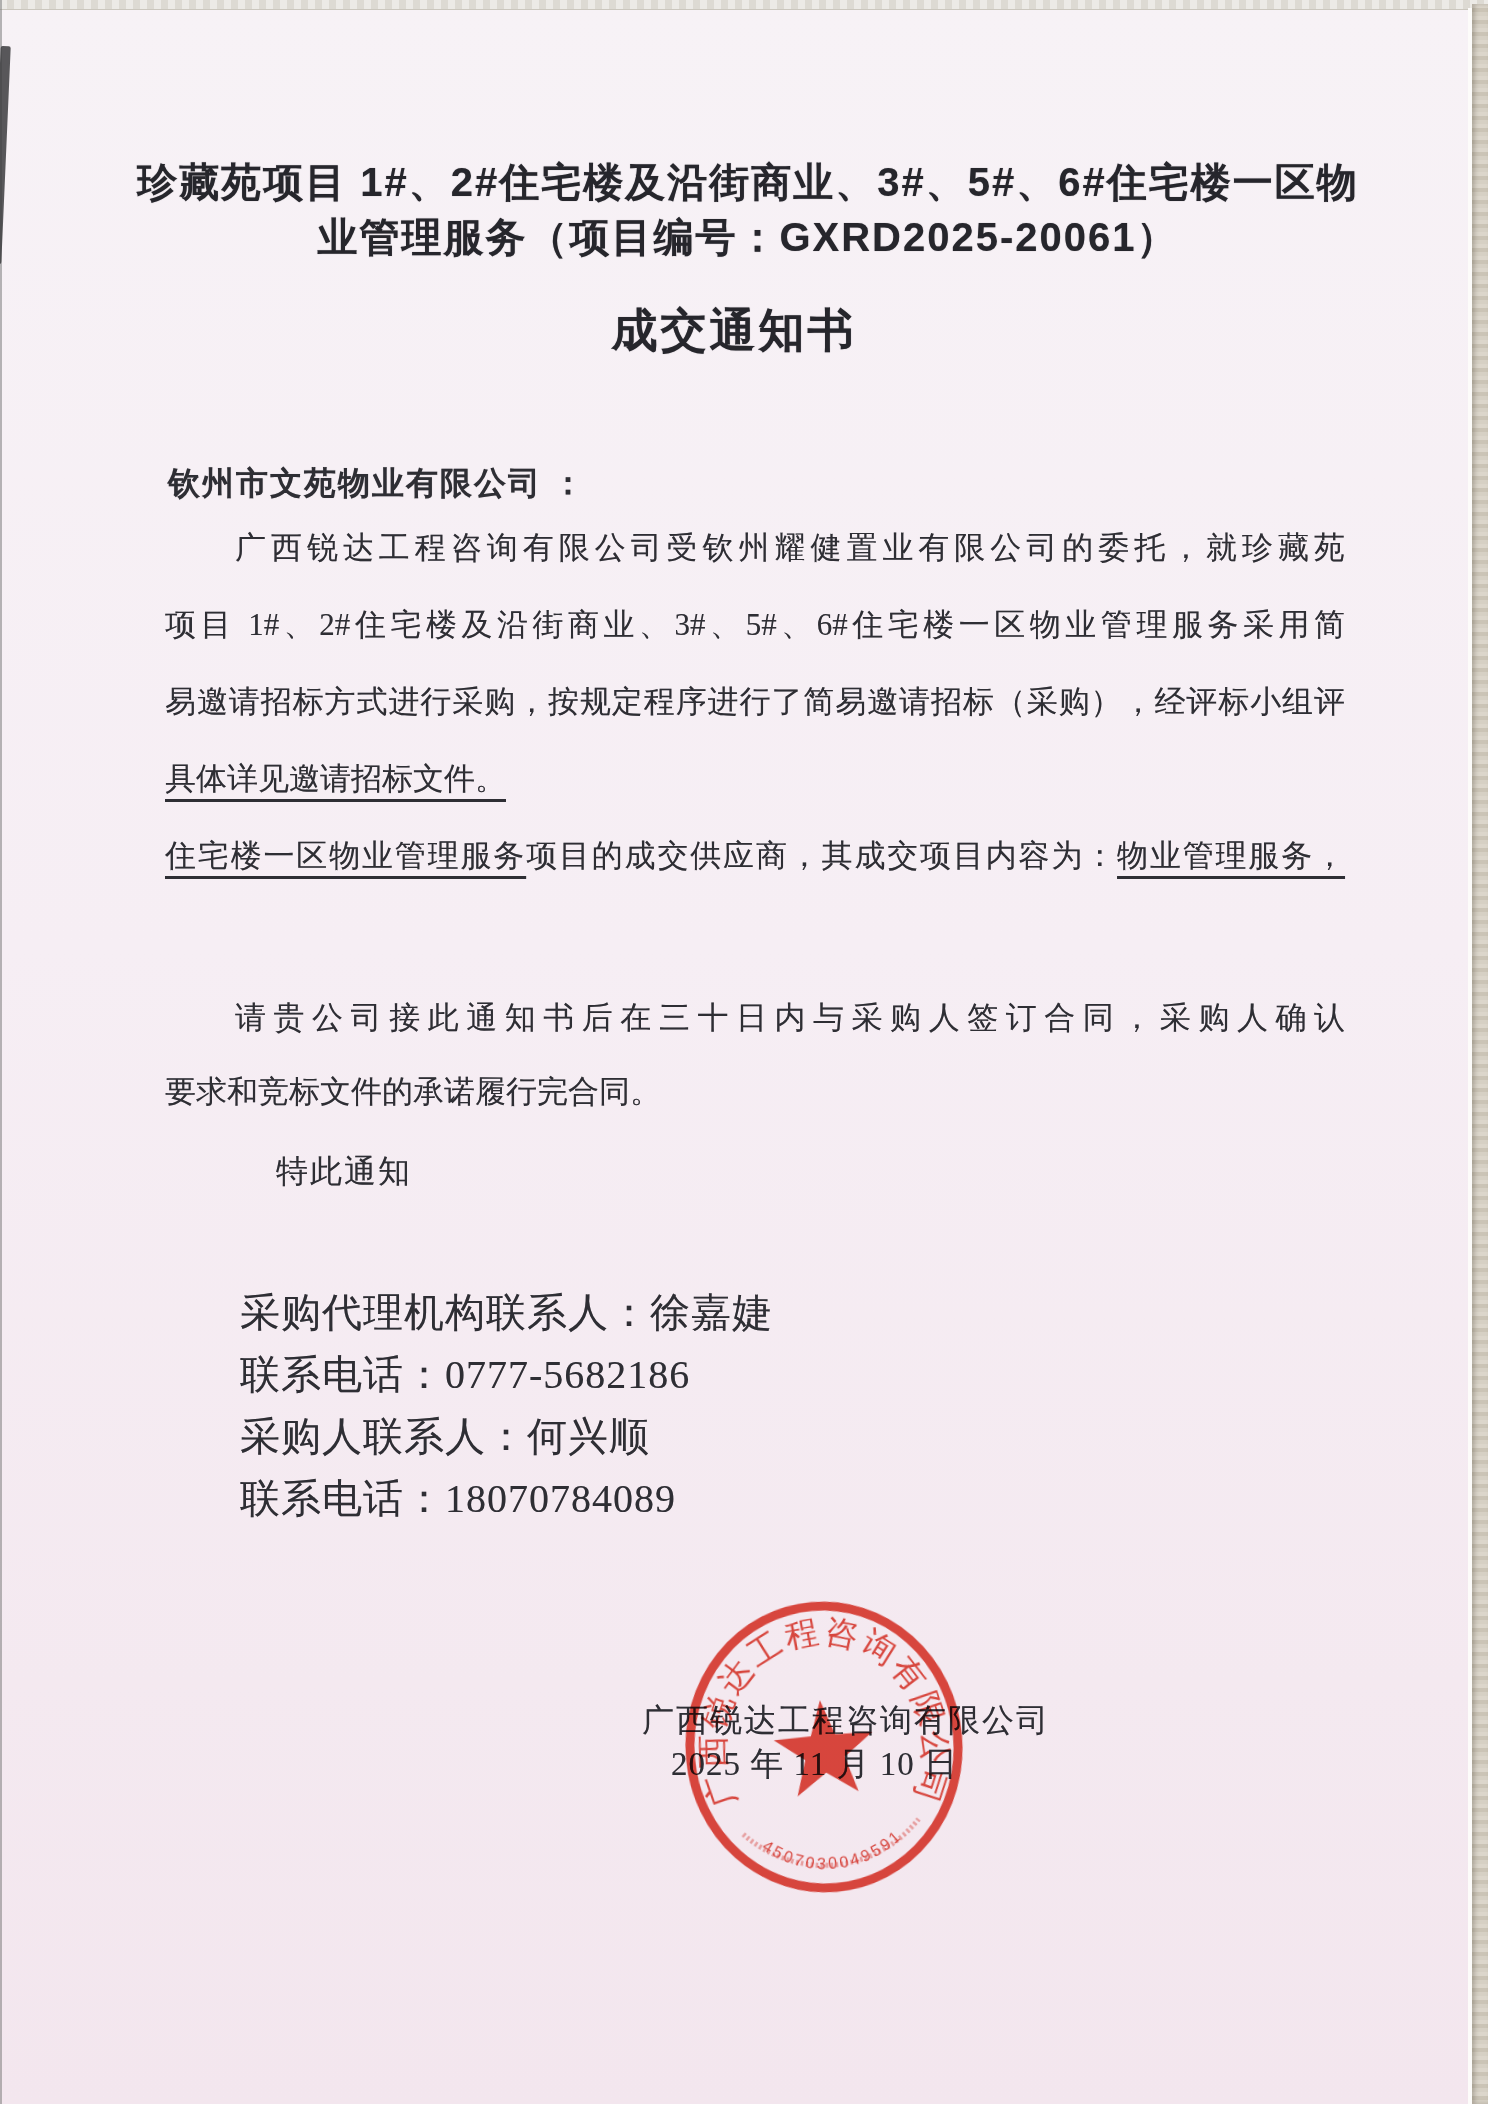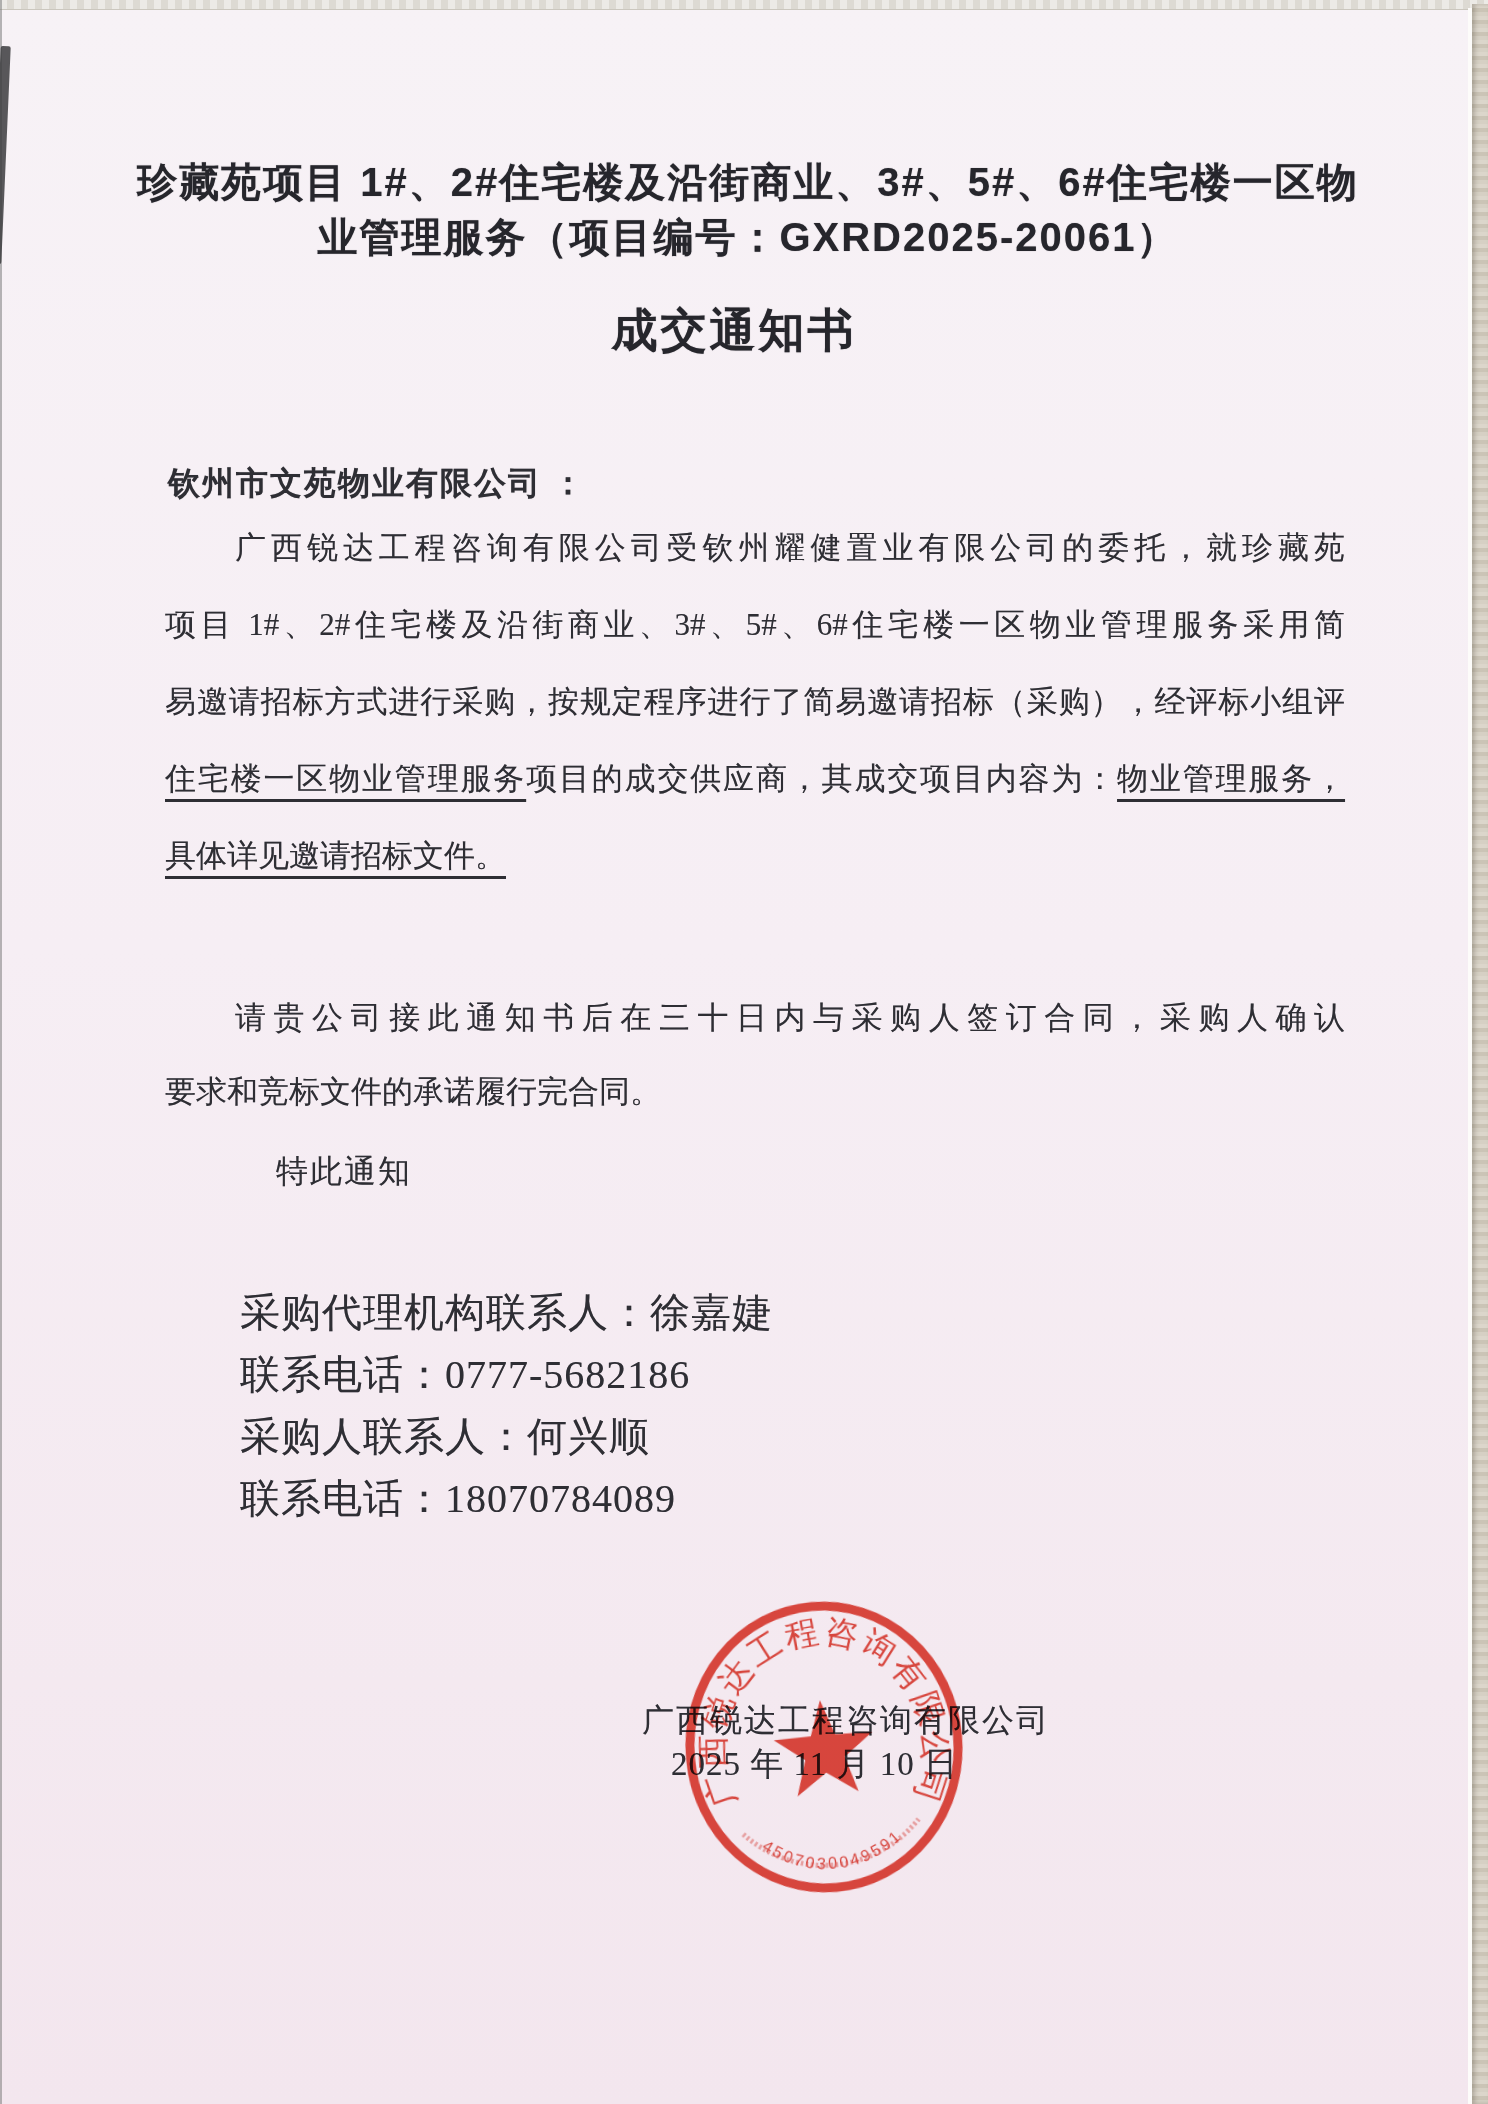--- a/index.html
+++ b/index.html
@@ -107,22 +107,22 @@
   </div>
 
   <div class="doc-heading">成交通知书</div>
 
   <div class="addressee">钦州市文苑物业有限公司 ：</div>
 
   <div class="para para1">
       <div class="jline indent"><span class="seg">广西锐达工程咨询有限公司受钦州耀健置业有限公司的委托，就珍藏苑</span></div>
       <div class="jline"><span class="seg">项目 1#、2#住宅楼及沿街商业、3#、5#、6#住宅楼一区物业管理服务采用简</span></div>
       <div class="jline"><span class="seg">易邀请招标方式进行采购，按规定程序进行了简易邀请招标（采购），经评标小组评</span></div>
+      <div class="jline last"><span class="u-seg">具体详见邀请招标文件。</span></div>
       <div class="jline"><span class="u-seg">住宅楼一区物业管理服务</span><span class="seg">项目的成交供应商，其成交项目内容为：</span><span class="u-seg">物业管理服务，</span></div>
-      <div class="jline last"><span class="u-seg">具体详见邀请招标文件。</span></div>
     </div>
 
   <div class="para para2">
       <div class="jline indent"><span class="seg">请贵公司接此通知书后在三十日内与采购人签订合同，采购人确认</span></div>
       <div class="jline last"><span class="seg">要求和竞标文件的承诺履行完合同。</span></div>
     </div>
 
   <div class="closing-notice">特此通知</div>
 
   <div class="contacts">

